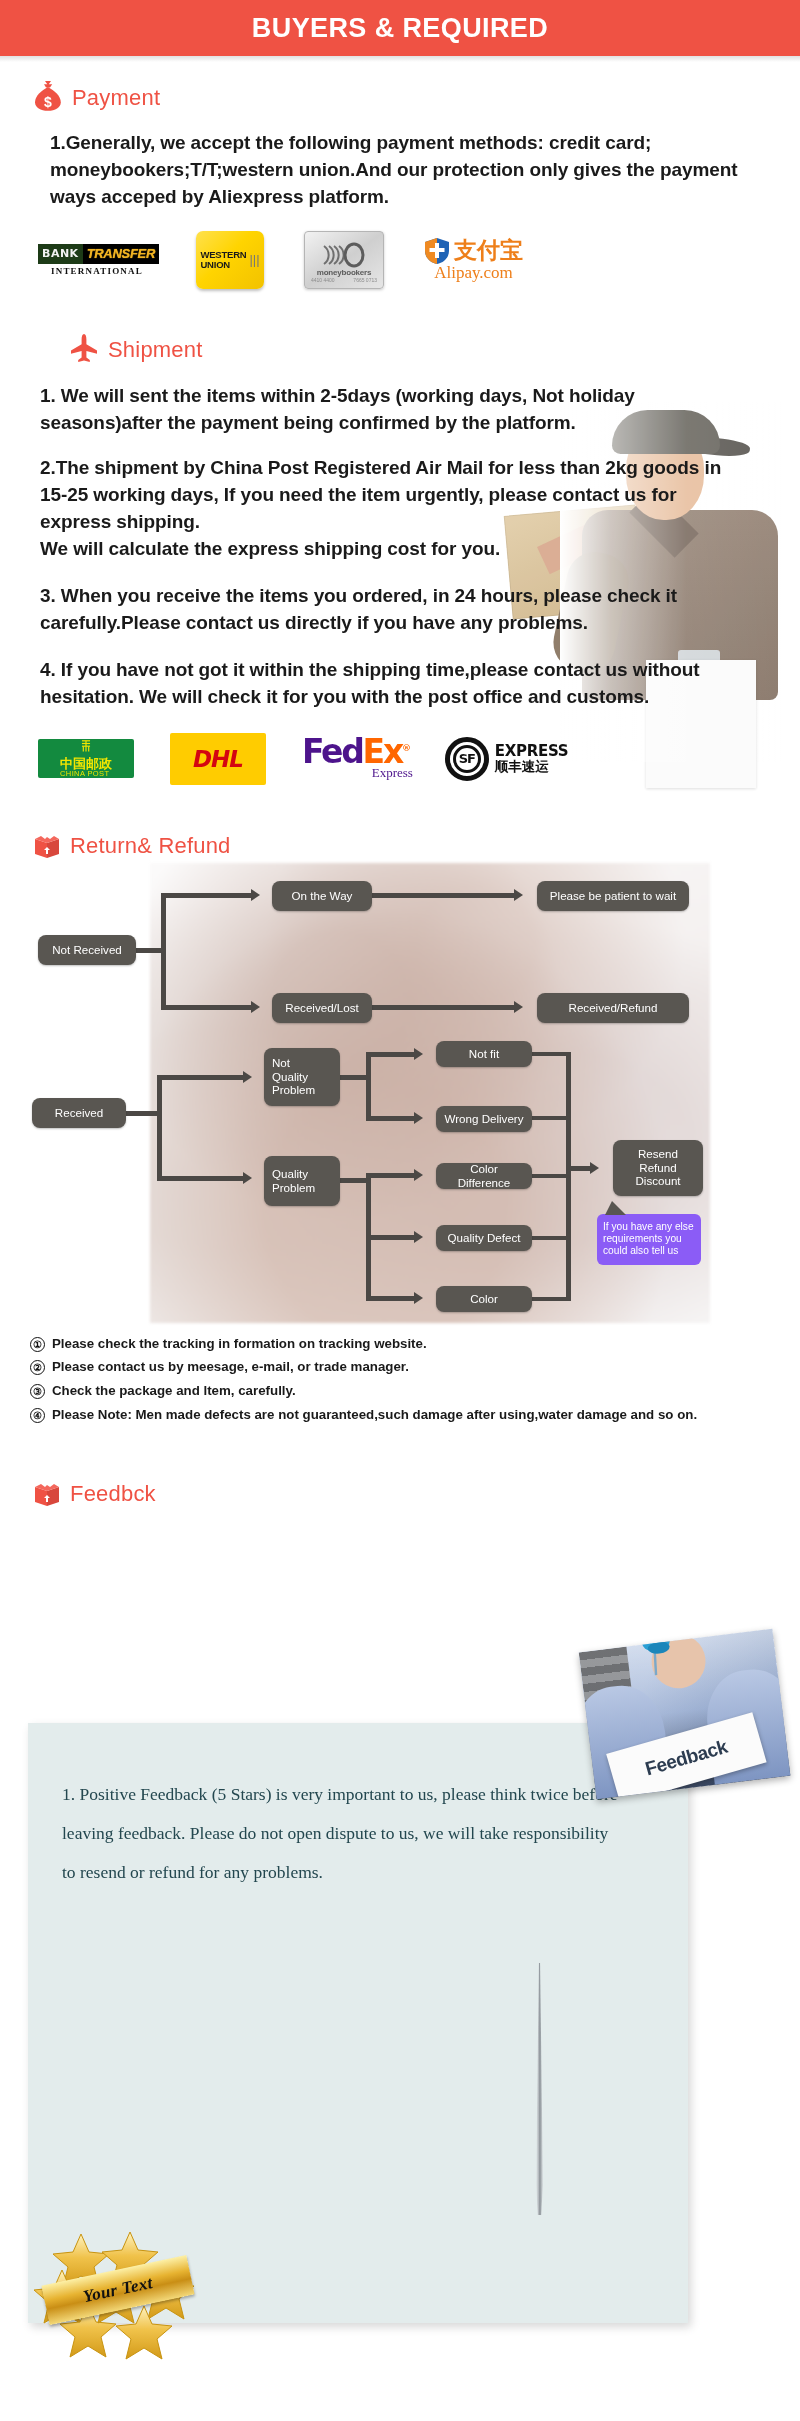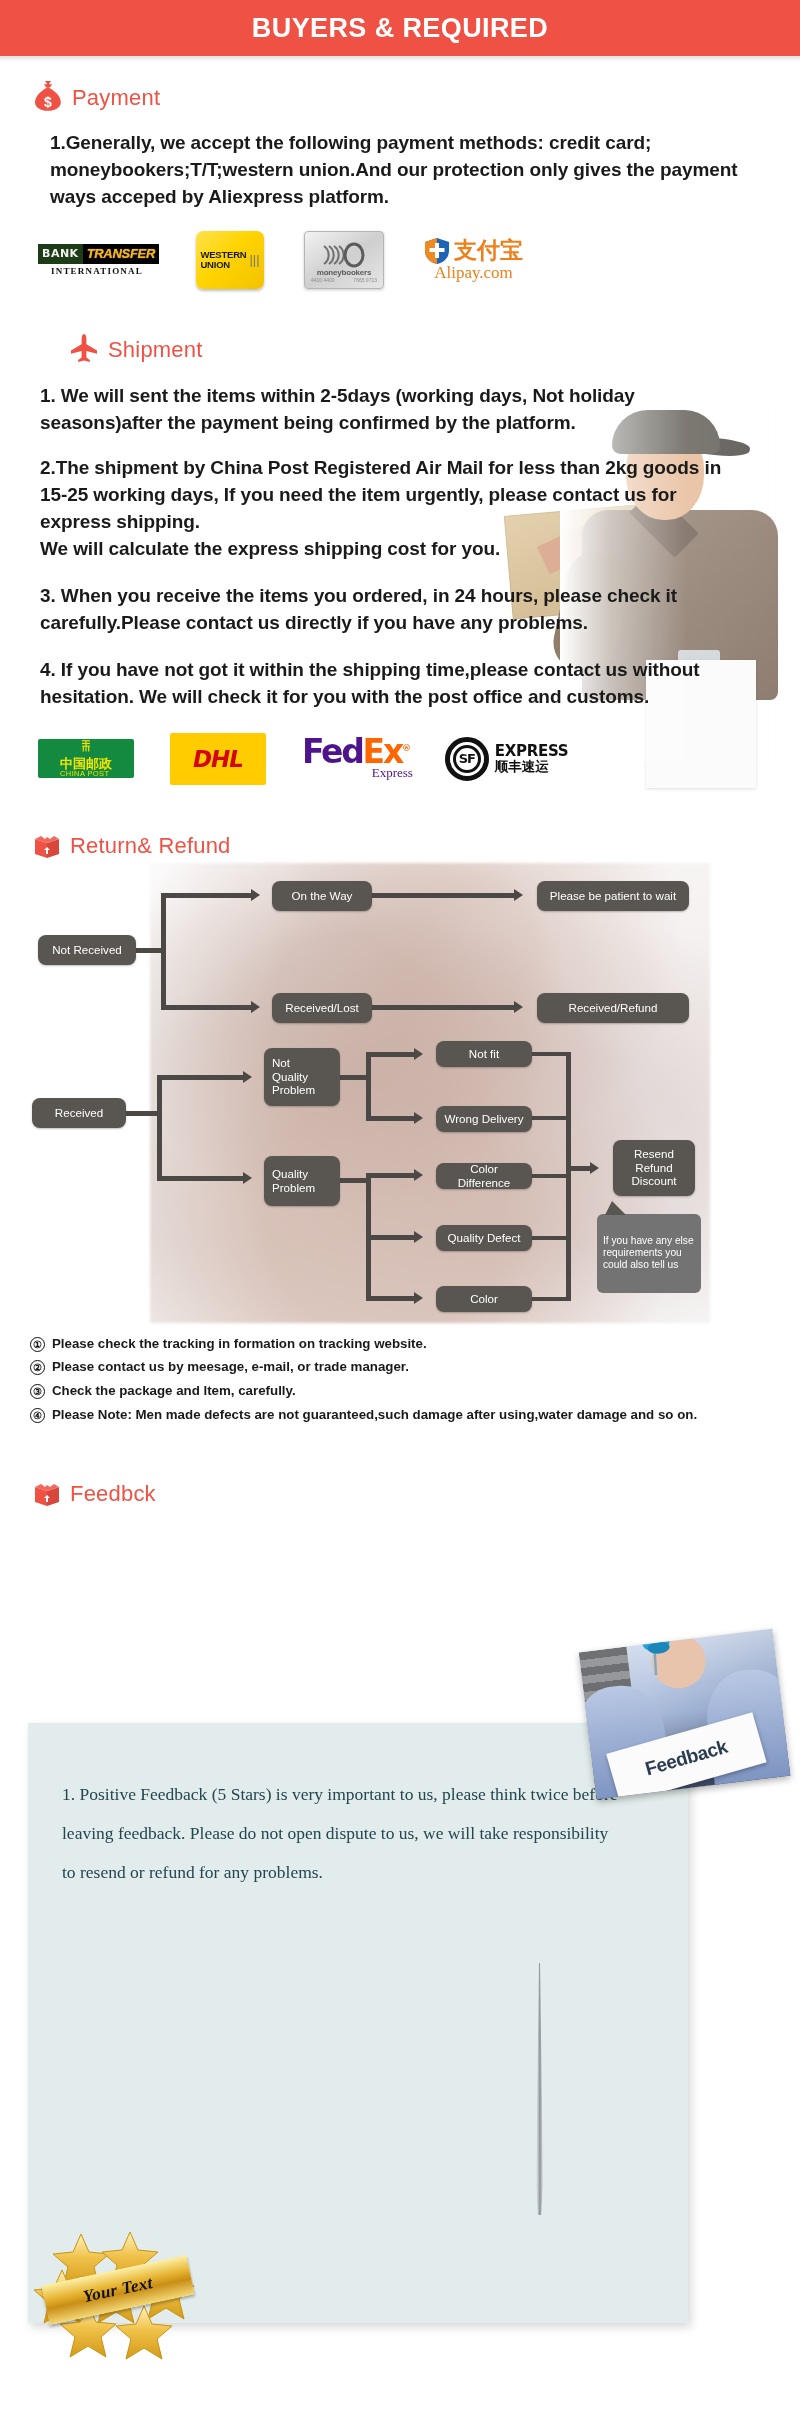--- a/index.html
+++ b/index.html
@@ -165,22 +165,22 @@
     text-align:center; padding: 4px 8px; z-index: 3;
     box-shadow: 0 1px 2px rgba(0,0,0,.25);
   }
   .edge { position:absolute; background:#4b4845; z-index: 2; }
   .arw {
     position:absolute; width:0; height:0; z-index: 2;
     border-top: 6px solid transparent; border-bottom: 6px solid transparent;
     border-left: 9px solid #4b4845;
   }
   .callout {
-    position:absolute; background:#737373; color:#fff; border-radius: 6px;
-    font-size: 10.2px; line-height: 1.22; padding: 21px 6px; z-index: 3;
+    position:absolute; background:#8b5cf6; color:#fff; border-radius: 6px;
+    font-size: 10.2px; line-height: 1.22; padding: 7px 6px; z-index: 3;
   }
   .callout::before {
     content:""; position:absolute; left: 8px; top: -13px;
     border-left: 7px solid transparent; border-right: 14px solid transparent;
     border-bottom: 14px solid #595651;
   }
 
   
   .numlist { padding-left: 30px; }
   .numlist .item { display: flex; gap: 7px; margin-bottom: 5px; }
@@ -480,21 +480,21 @@
 Problem</div>
   <div class="node" style="left:264px; top:293px; width:76px; height:50px; white-space:pre-line; justify-content:flex-start; text-align:left;">Quality
 Problem</div>
 
   <div class="node" style="left:436px; top:178px; width:96px; height:26px;">Not fit</div>
   <div class="node" style="left:436px; top:243px; width:96px; height:26px;">Wrong Delivery</div>
   <div class="node" style="left:436px; top:300px; width:96px; height:26px;">Color Difference</div>
   <div class="node" style="left:436px; top:362px; width:96px; height:26px;">Quality Defect</div>
   <div class="node" style="left:436px; top:423px; width:96px; height:26px;">Color</div>
 
-  <div class="node" style="left:613px; top:277px; width:82px; height:56px; white-space:pre-line;">Resend
+  <div class="node" style="left:613px; top:277px; width:90px; height:56px; white-space:pre-line;">Resend
 Refund
 Discount</div>
 
   <div class="callout" style="left:597px; top:351px; width:104px; white-space:pre-line;">If you have any else
 requirements you
 could also tell us</div>
 
   <div class="edge" style="left:126px; top:248px; width:36px; height:5px;"></div>
   <div class="edge" style="left:157px; top:212px; width:5px; height:106px;"></div>
   <div class="edge" style="left:157px; top:212px; width:86px; height:5px;"></div>

